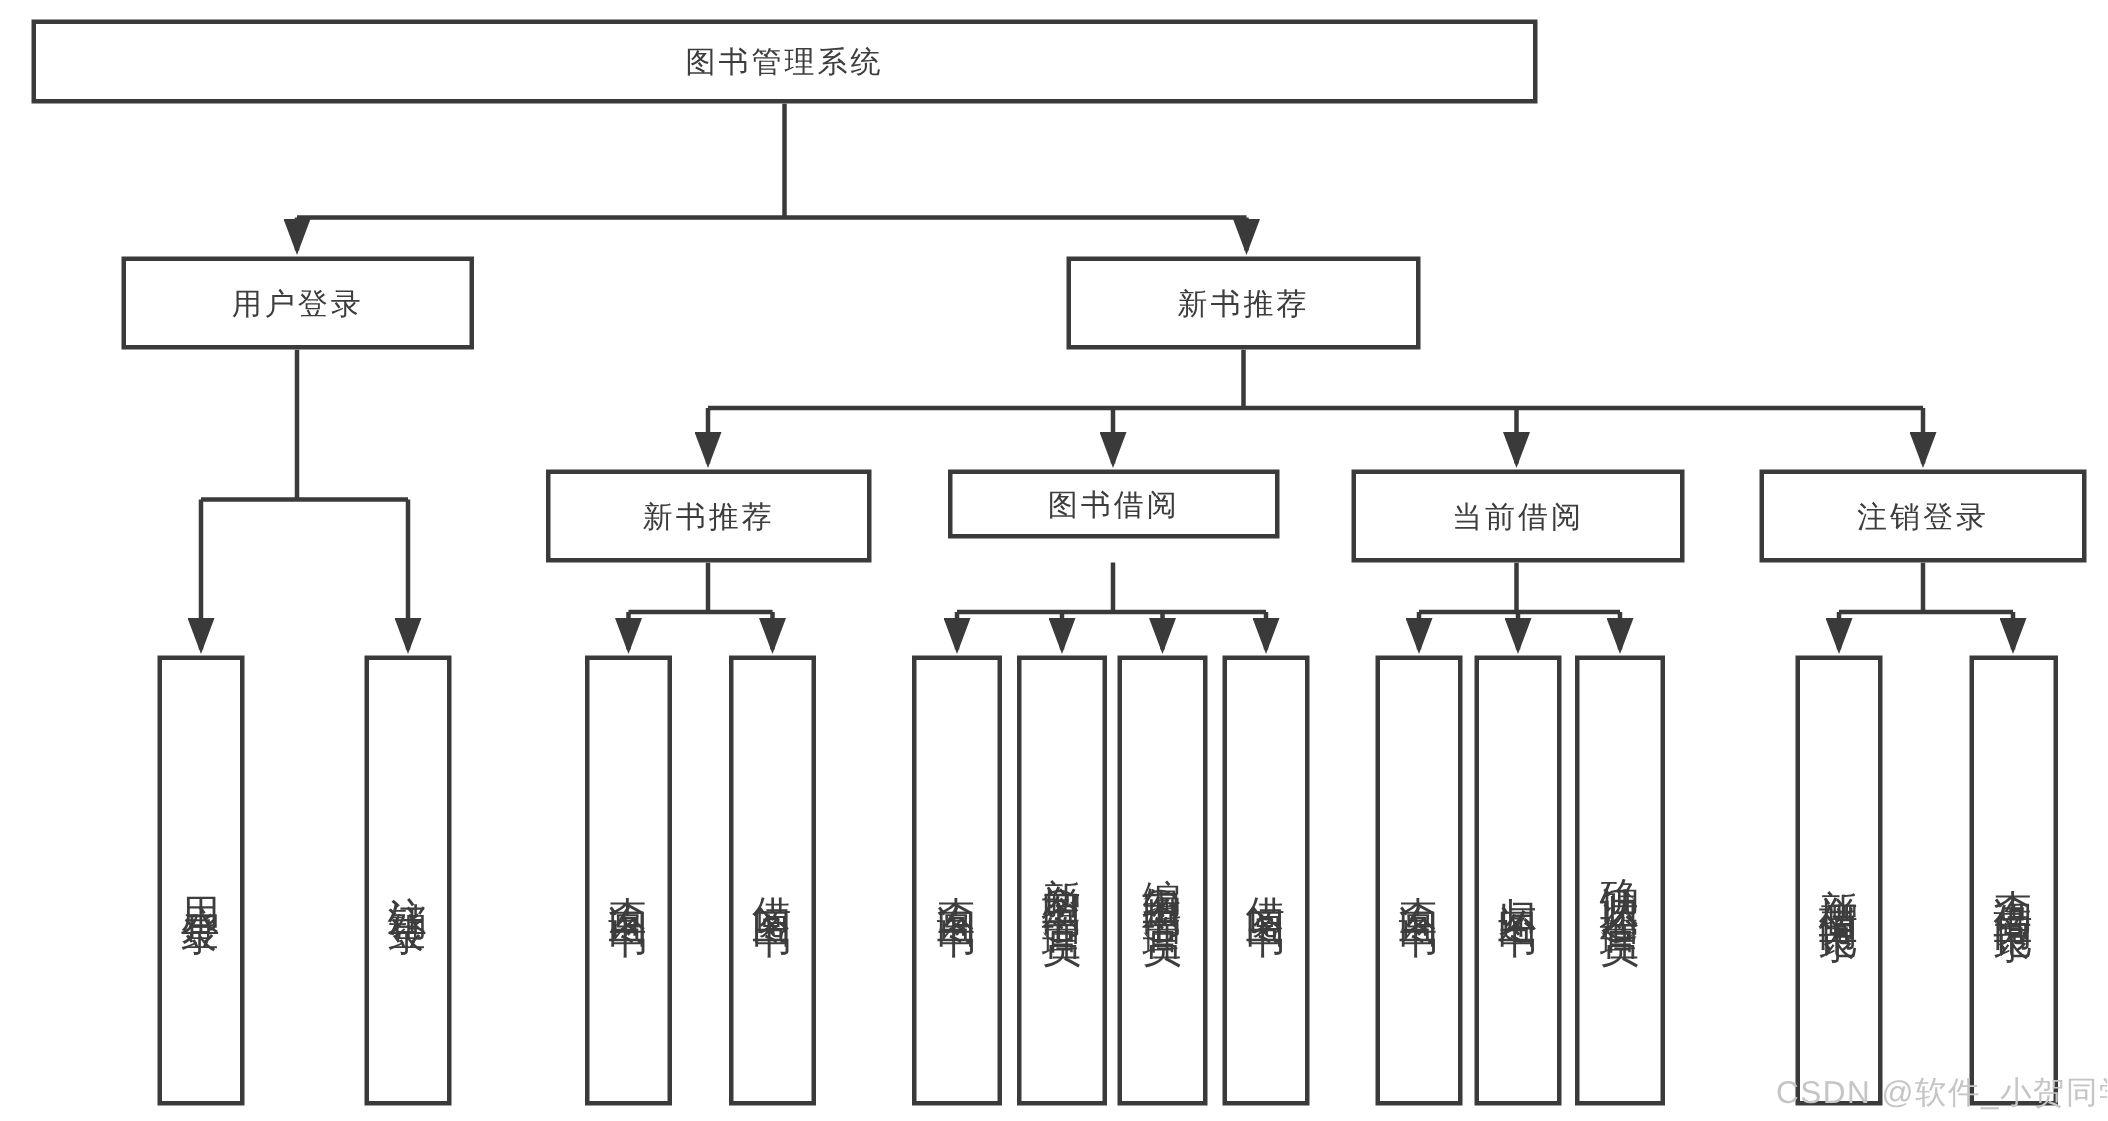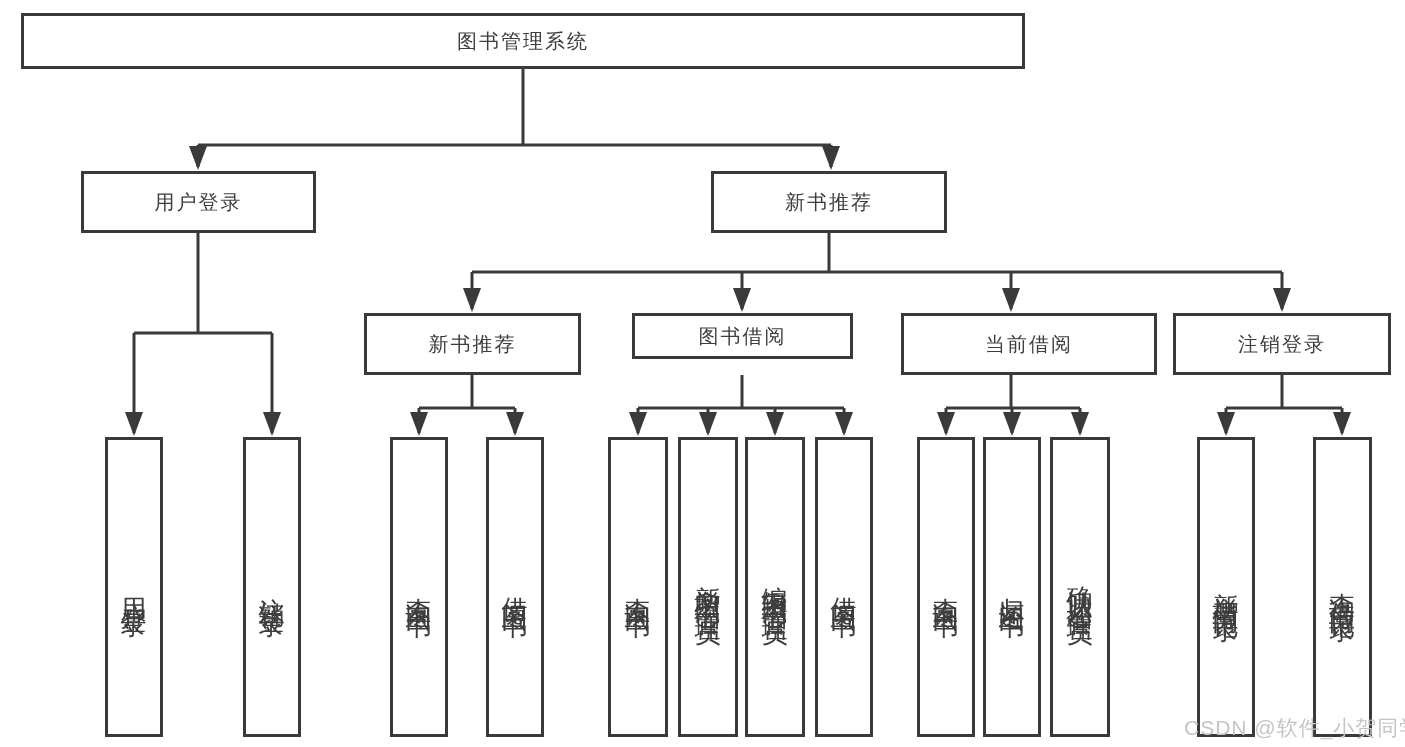--- a/index.html
+++ b/index.html
@@ -109,21 +109,21 @@
     <line x1="1342" y1="408" x2="1342" y2="433" marker-end="url(#arw)"></line>
   </svg>
 
   <div class="box h" style="left:21px;top:13px;width:1004px;height:56px">图书管理系统</div>
 
   <div class="box h" style="left:81px;top:171px;width:235px;height:62px">用户登录</div>
   <div class="box h" style="left:711px;top:171px;width:236px;height:62px">新书推荐</div>
 
   <div class="box h" style="left:364px;top:313px;width:217px;height:62px">新书推荐</div>
   <div class="box h" style="left:632px;top:313px;width:221px;height:46px">图书借阅</div>
-  <div class="box h" style="left:901px;top:313px;width:256px;height:62px">当前借阅</div>
+  <div class="box h" style="left:901px;top:313px;width:222px;height:62px">当前借阅</div>
   <div class="box h" style="left:1173px;top:313px;width:218px;height:62px">注销登录</div>
 
   <div class="box v" style="left:105px;width:58px">用户登录</div>
   <div class="box v" style="left:243px;width:58px">注销登录</div>
 
   <div class="box v" style="left:390px;width:58px">查询图书</div>
   <div class="box v" style="left:486px;width:58px">借阅图书</div>
 
   <div class="box v" style="left:608px;width:60px">查询图书</div>
   <div class="box v" style="left:678px;width:60px">新增图书（管理员）</div>

